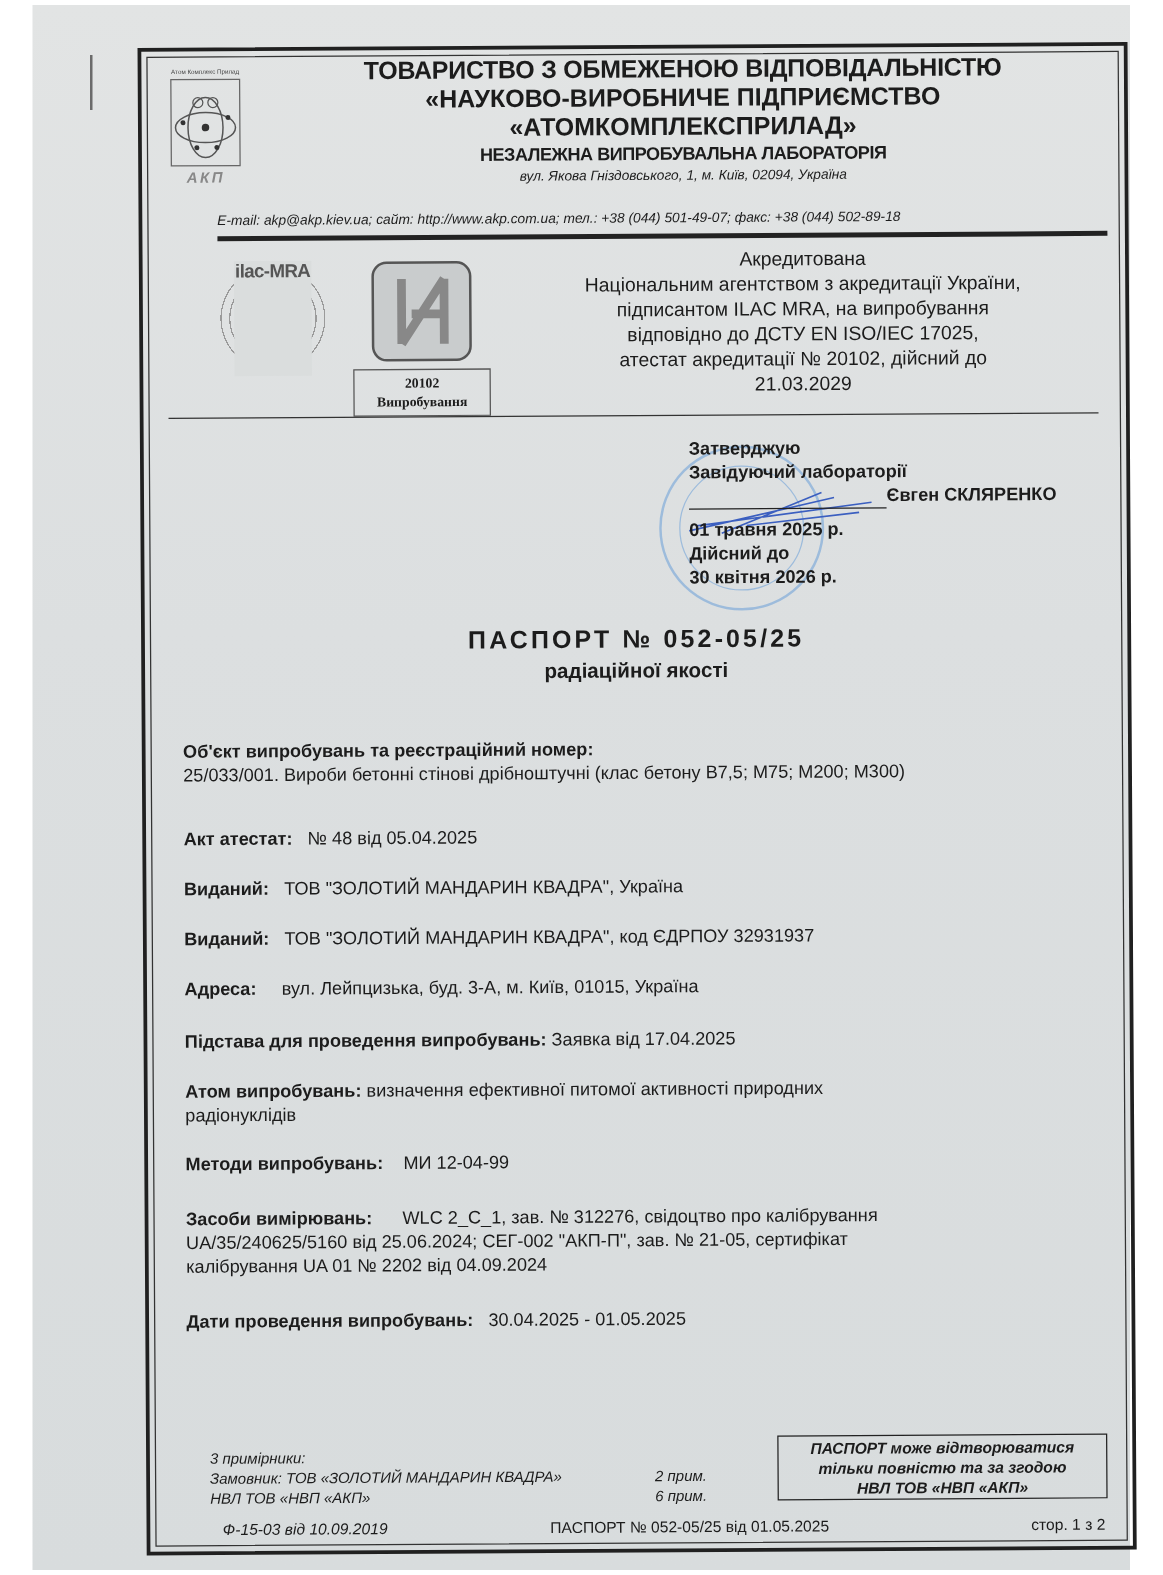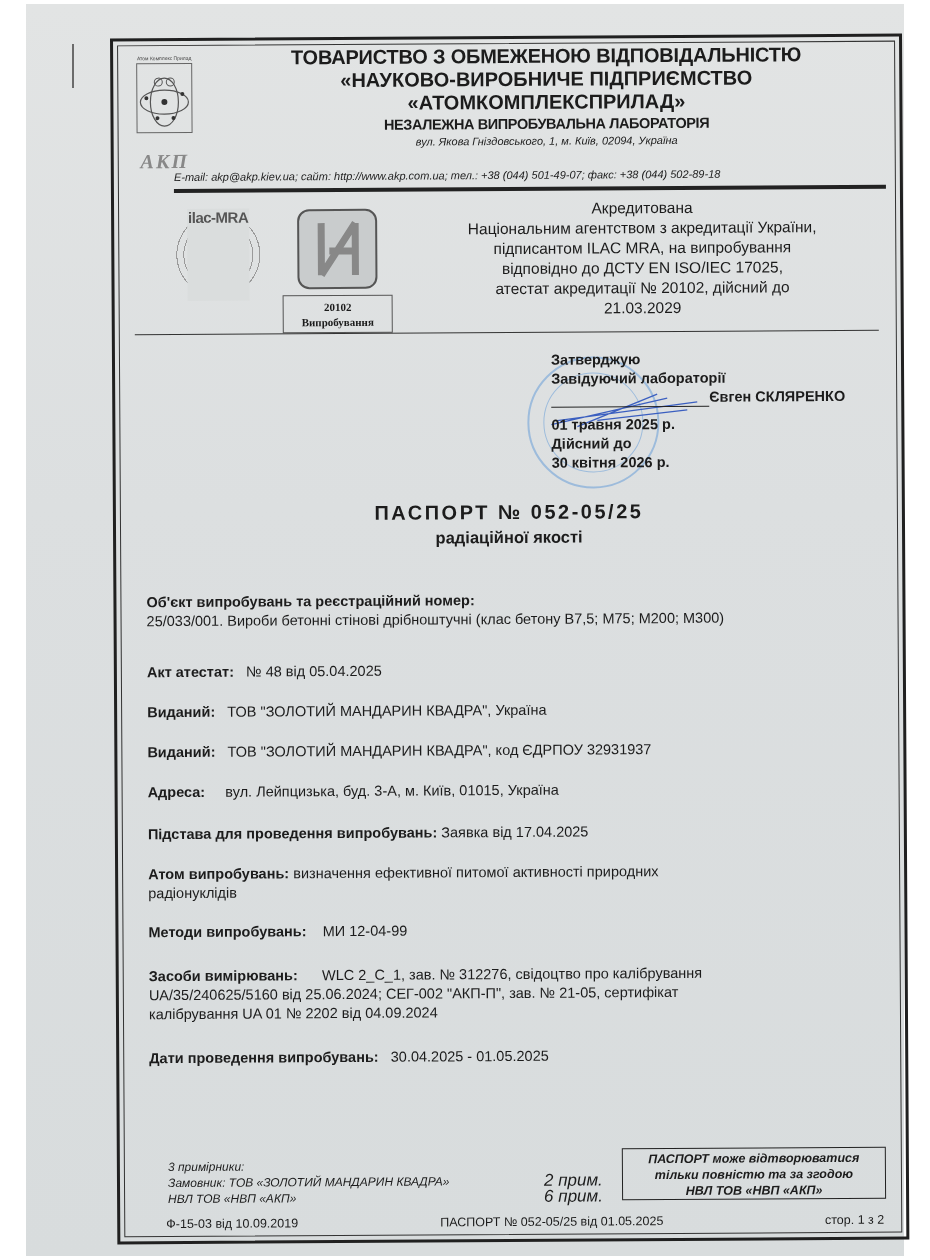--- a/index.html
+++ b/index.html
@@ -27,21 +27,21 @@
     position:absolute; left:4px; top:4px; right:4px; bottom:4px;
     border:1px solid #333;
   }
   .hdr { position:absolute; left:0; right:0; top:0; height:150px; }
   .logo {
     position:absolute; left:22px; top:14px; width:58px; height:110px;
     text-align:center;
   }
   .logo-caption { font-size:5px; color:#444; white-space:nowrap; }
   .logo-box { width:54px; height:68px; border:1px solid #666; margin:2px auto 0; position:relative; }
-  .logo-akp { font-size:20px; font-weight:bold; color:#888; letter-spacing:2px; margin-top:17px; font-style:italic;font-family:Liberation Serif, serif; }
+  .logo-akp { font-size:12px; font-weight:bold; color:#888; letter-spacing:2px; margin-top:2px; font-style:italic; }
   .org { position:absolute; left:100px; right:20px; top:6px; text-align:center; }
   .org-l1 { font-size:20px; font-weight:bold; letter-spacing:-0.2px; line-height:23px; }
   .org-l2 { font-size:20px; font-weight:bold; line-height:23px; }
   .org-l3 { font-size:20px; font-weight:bold; line-height:23px; }
   .org-l4 { font-size:14.5px; font-weight:bold; line-height:20px; letter-spacing:-0.4px; }
   .org-addr { font-size:11px; font-style:italic; line-height:15px; }
   .contacts {
     position:absolute; left:60px; right:16px; top:130px;
     font-size:11px; font-style:italic; white-space:nowrap;
   }
@@ -90,27 +90,27 @@
   .title {
     position:absolute; left:0; right:0; top:462px; text-align:center;
   }
   .title-main { font-size:20px; font-weight:bold; letter-spacing:2.5px; }
   .title-sub { font-size:16.5px; font-weight:bold; margin-top:4px; }
   .fields { position:absolute; left:30px; right:20px; top:552px; font-size:14.5px; line-height:19px; }
   .field { position:absolute; left:0; right:0; }
   .field b { font-weight:bold; }
   .foot { position:absolute; left:0; right:0; top:1106px; }
   .copies { position:absolute; left:48px; top:12px; font-size:12px; font-style:italic; line-height:16px; }
-  .copies-r { position:absolute; left:424px; top:28px; font-size:17px; font-style:italic; line-height:16px; text-align:right; }
+  .copies-r { position:absolute; left:404px; top:28px; font-size:12px; font-style:italic; line-height:16px; text-align:right; }
   .notice {
     position:absolute; left:502px; top:4px; width:264px; height:52px;
     border:1.5px solid #222; text-align:center; font-size:12.5px; font-weight:bold; font-style:italic; line-height:16px; padding-top:2px; box-sizing:border-box;
   }
   .footer-line { position:absolute; left:42px; right:22px; top:70px; font-size:12.5px; }
-  .footer-line .l { position:absolute; left:4px; }
+  .footer-line .l { position:absolute; left:16px;font-style:italic; }
   .footer-line .c { position:absolute; left:278px; }
   .footer-line .r { position:absolute; right:0; }
 </style>
 </head>
 <body>
 
 <div class="paper">
   <div class="margin-mark"></div>
 
   <div class="frame-outer">

